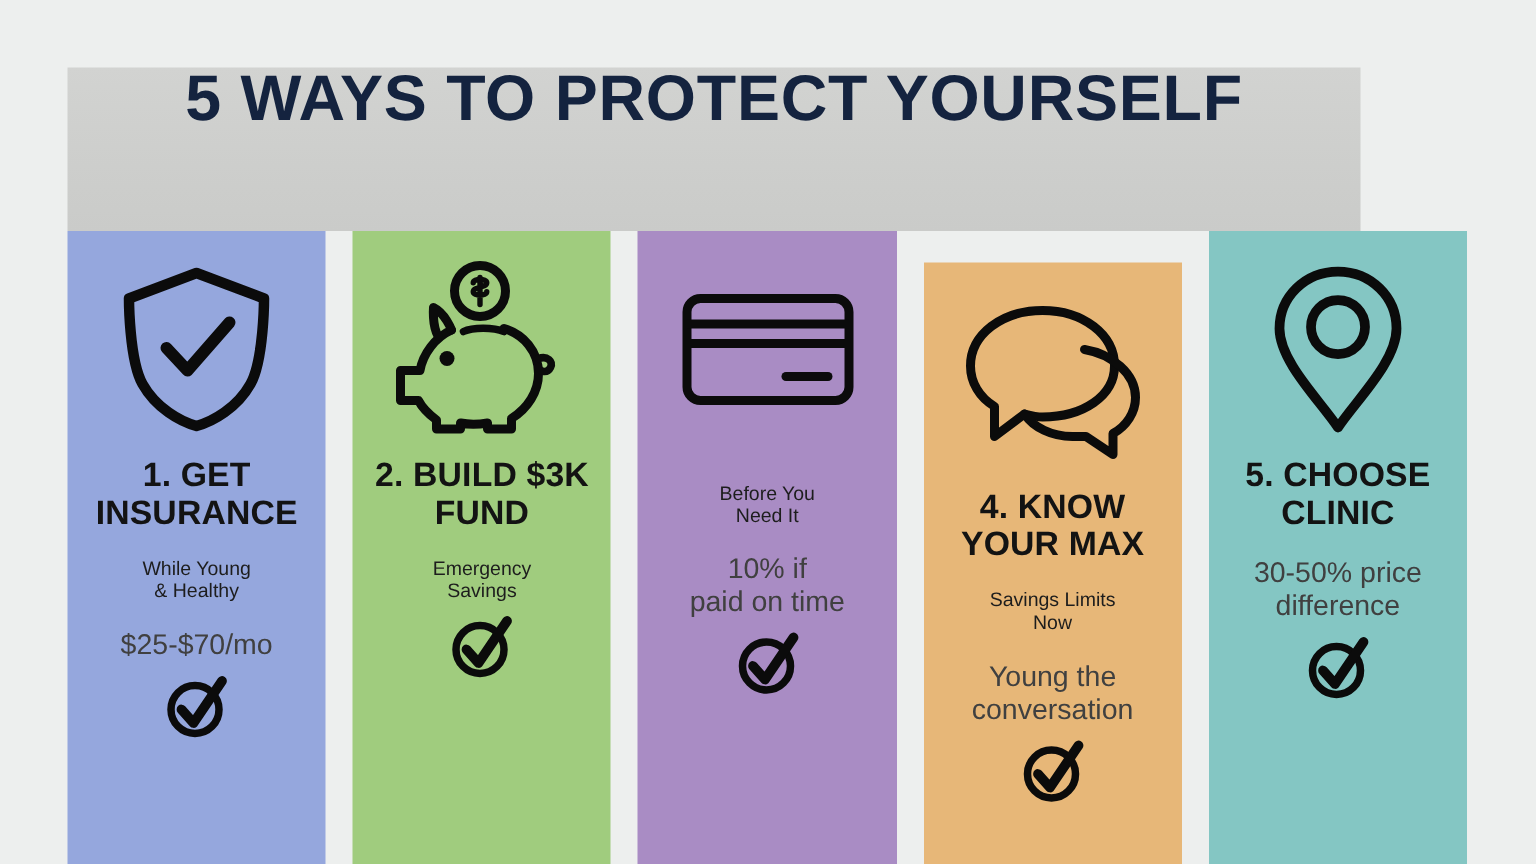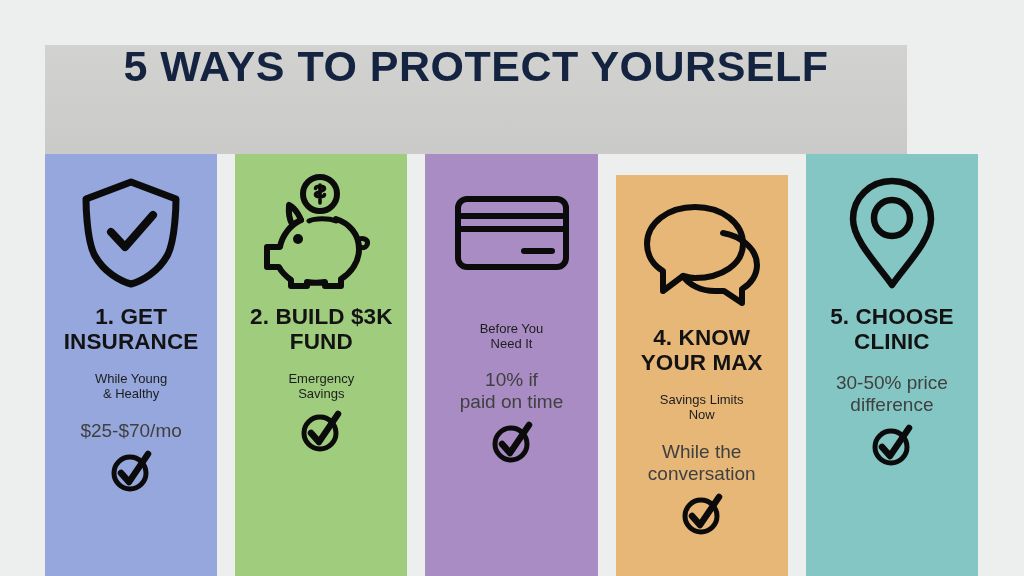--- a/index.html
+++ b/index.html
@@ -192,21 +192,21 @@
     <div class="column" style="background: rgb(231, 183, 120); margin-top: 21px;">
       <div class="icon-wrap">
         <svg width="126" height="110" viewBox="0 0 126 110" fill="none" xmlns="http://www.w3.org/2000/svg">
           <path d="M56 8 C29 8 8 24 8 45 C8 56 14 66 24 72 L24 92 L44 77 C48 78 52 79 56 79 C83 79 104 65 104 45 C104 24 83 8 56 8 Z" stroke="#0b0b0b" stroke-width="6" stroke-linejoin="round" fill="none"></path>
           <path d="M84 34 C102 37 118 50 118 66 C118 76 112 85 103 90 L103 104 L85 92 C82 92 79 92 76 92 C62 92 50 86 44 77" stroke="#0b0b0b" stroke-width="6" stroke-linejoin="round" stroke-linecap="round" fill="none"></path>
         </svg>
       </div>
       <div class="col-heading">4. KNOW YOUR MAX</div>
       <div class="col-sub" style="white-space: pre-line;">Savings Limits
 Now</div>
-      <div class="col-detail" style="white-space: pre-line;">While the
+      <div class="col-detail" style="white-space: pre-line;">Young the
 conversation</div>
       <div class="check-badge">
         <svg width="44" height="44" viewBox="0 0 44 44" fill="none" xmlns="http://www.w3.org/2000/svg">
           <circle cx="21" cy="24" r="16" stroke="#0b0b0b" stroke-width="5" fill="none"></circle>
           <path d="M12 24 L20 33 L39 5" stroke="#0b0b0b" stroke-width="6.5" stroke-linecap="round" stroke-linejoin="round" fill="none"></path>
         </svg>
       </div>
     </div>
 
     <div class="column" style="background: rgb(132, 198, 195);">

